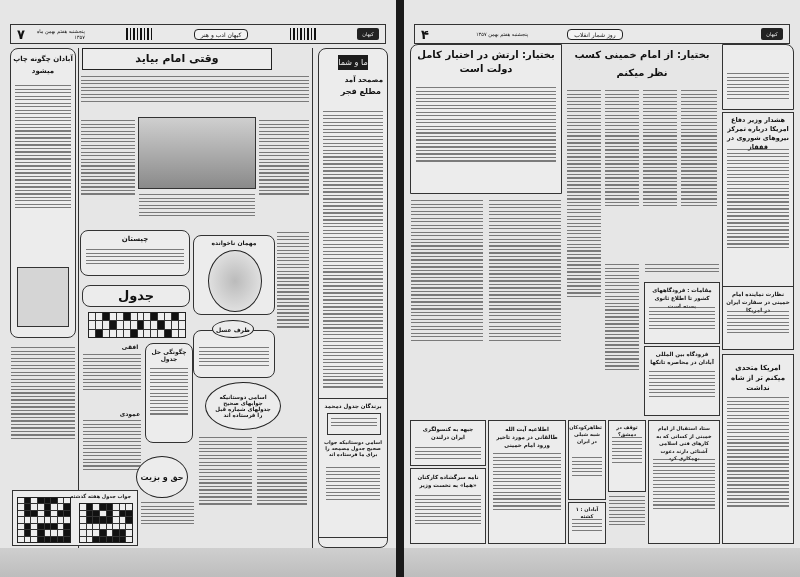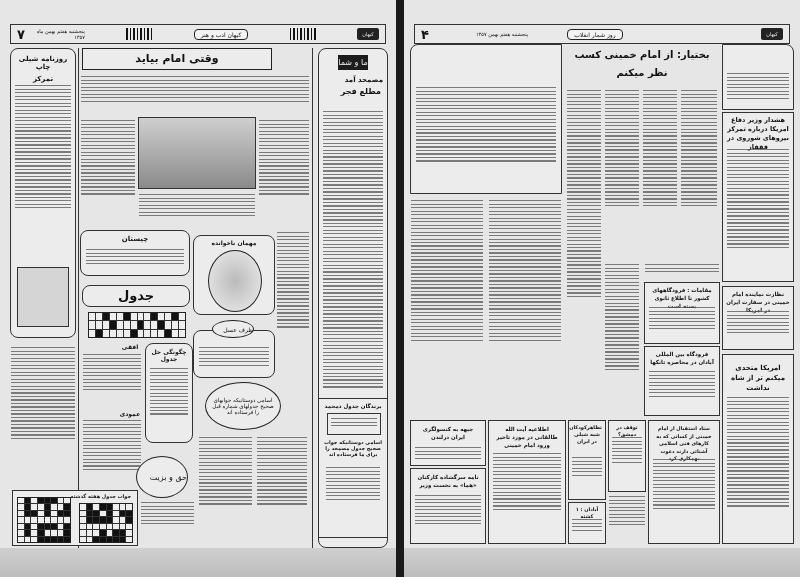--- a/index.html
+++ b/index.html
@@ -20,21 +20,21 @@
   .box.round{border-radius:8px}
   .hd{font-weight:bold;text-align:center;color:#111}
   .lines{position:absolute;overflow:hidden}
   .lines i{display:block;height:1.3px;background:#555;margin:2.2px 1px;opacity:.75}
   .col-rule{position:absolute;width:1px;background:#333}
   .dark-bar{background:#1c1c1c;color:#eee;font-size:8px;text-align:center;padding:3px 0}
   .illus{position:absolute;background:linear-gradient(180deg,#cfcfcf,#8a8a8a);border:1px solid #333}
   .grid{position:absolute;display:grid;gap:1px;background:#333;border:1px solid #222}
   .grid b{background:#eee;display:block}
   .grid b.k{background:#111}
-  .oval{position:absolute;border:1.5px solid #222;border-radius:50%;display:flex;align-items:center;text-align:center;font-weight:normal}
+  .oval{position:absolute;border:1.5px solid #222;border-radius:50%;display:flex;align-items:center;justify-content:center;text-align:center;font-weight:bold}
   .fold{position:absolute;left:0;right:0;top:548px;height:29px;background:linear-gradient(180deg,#cfcfcf,#bdbdbd)}
 </style>
 </head>
 <body>
 
 <div class="page left">
   <div class="masthead" style="direction:ltr">
     <span class="pn">۷</span>
     <span class="date">پنجشنبه هفتم بهمن ماه ۱۳۵۷</span>
     <span class="barcode">
@@ -215,22 +215,22 @@
       <i></i>
       <i></i>
       <i></i>
       <i></i>
       <i></i>
       <i></i>
       <i></i>
     </div>
 
   <div class="box round" style="left:10px;top:48px;width:66px;height:290px">
-    <div class="hd" style="font-size:7px;margin-top:6px">روزنامه شیلی چاپ</div>
-    <div class="hd" style="font-size:7px;margin-top:4px">تمرکز</div>
+    <div class="hd" style="font-size:7px;margin-top:6px">آبادان چگونه چاپ</div>
+    <div class="hd" style="font-size:7px;margin-top:4px">میشود</div>
     <div class="lines" style="left:3px;right:3px;top:34px;height:180px">
         <i></i>
         <i></i>
         <i></i>
         <i></i>
         <i></i>
         <i></i>
         <i></i>
         <i></i>
         <i></i>
@@ -663,20 +663,21 @@
 <div class="page right">
   <div class="masthead" style="direction:ltr">
     <span class="pn">۴</span>
     <span class="date">پنجشنبه هفتم بهمن ۱۳۵۷</span>
     <span class="section">روز شمار انقلاب</span>
     <span style="width:60px"></span>
     <span class="logo">کیهان</span>
   </div>
 
   <div class="box" style="left:6px;top:44px;width:152px;height:150px;border-radius:8px 0 0 0">
+    <div class="hd" style="font-size:10px;padding:3px 4px;line-height:14px">بختیار: ارتش در اختیار کامل دولت است</div>
     <div class="lines" style="left:4px;right:4px;top:40px;height:106px">
         <i></i>
         <i></i>
         <i></i>
         <i></i>
         <i></i>
         <i></i>
         <i></i>
         <i></i>
         <i></i>
@@ -961,21 +962,21 @@
         <i></i>
         <i></i>
         <i></i>
         <i></i>
         <i></i>
         <i></i>
         <i></i>
         <i></i>
       </div>
   </div>
-  <div class="box" style="left:318px;top:112px;width:72px;height:170px">
+  <div class="box" style="left:318px;top:112px;width:72px;height:219px">
     <div class="hd" style="font-size:6.5px;padding:3px;line-height:9px">هشدار وزیر دفاع امریکا درباره تمرکز نیروهای شوروی در قفقاز</div>
     <div class="lines" style="left:3px;right:3px;top:34px;bottom:2px">
         <i></i>
         <i></i>
         <i></i>
         <i></i>
         <i></i>
         <i></i>
         <i></i>
         <i></i>

